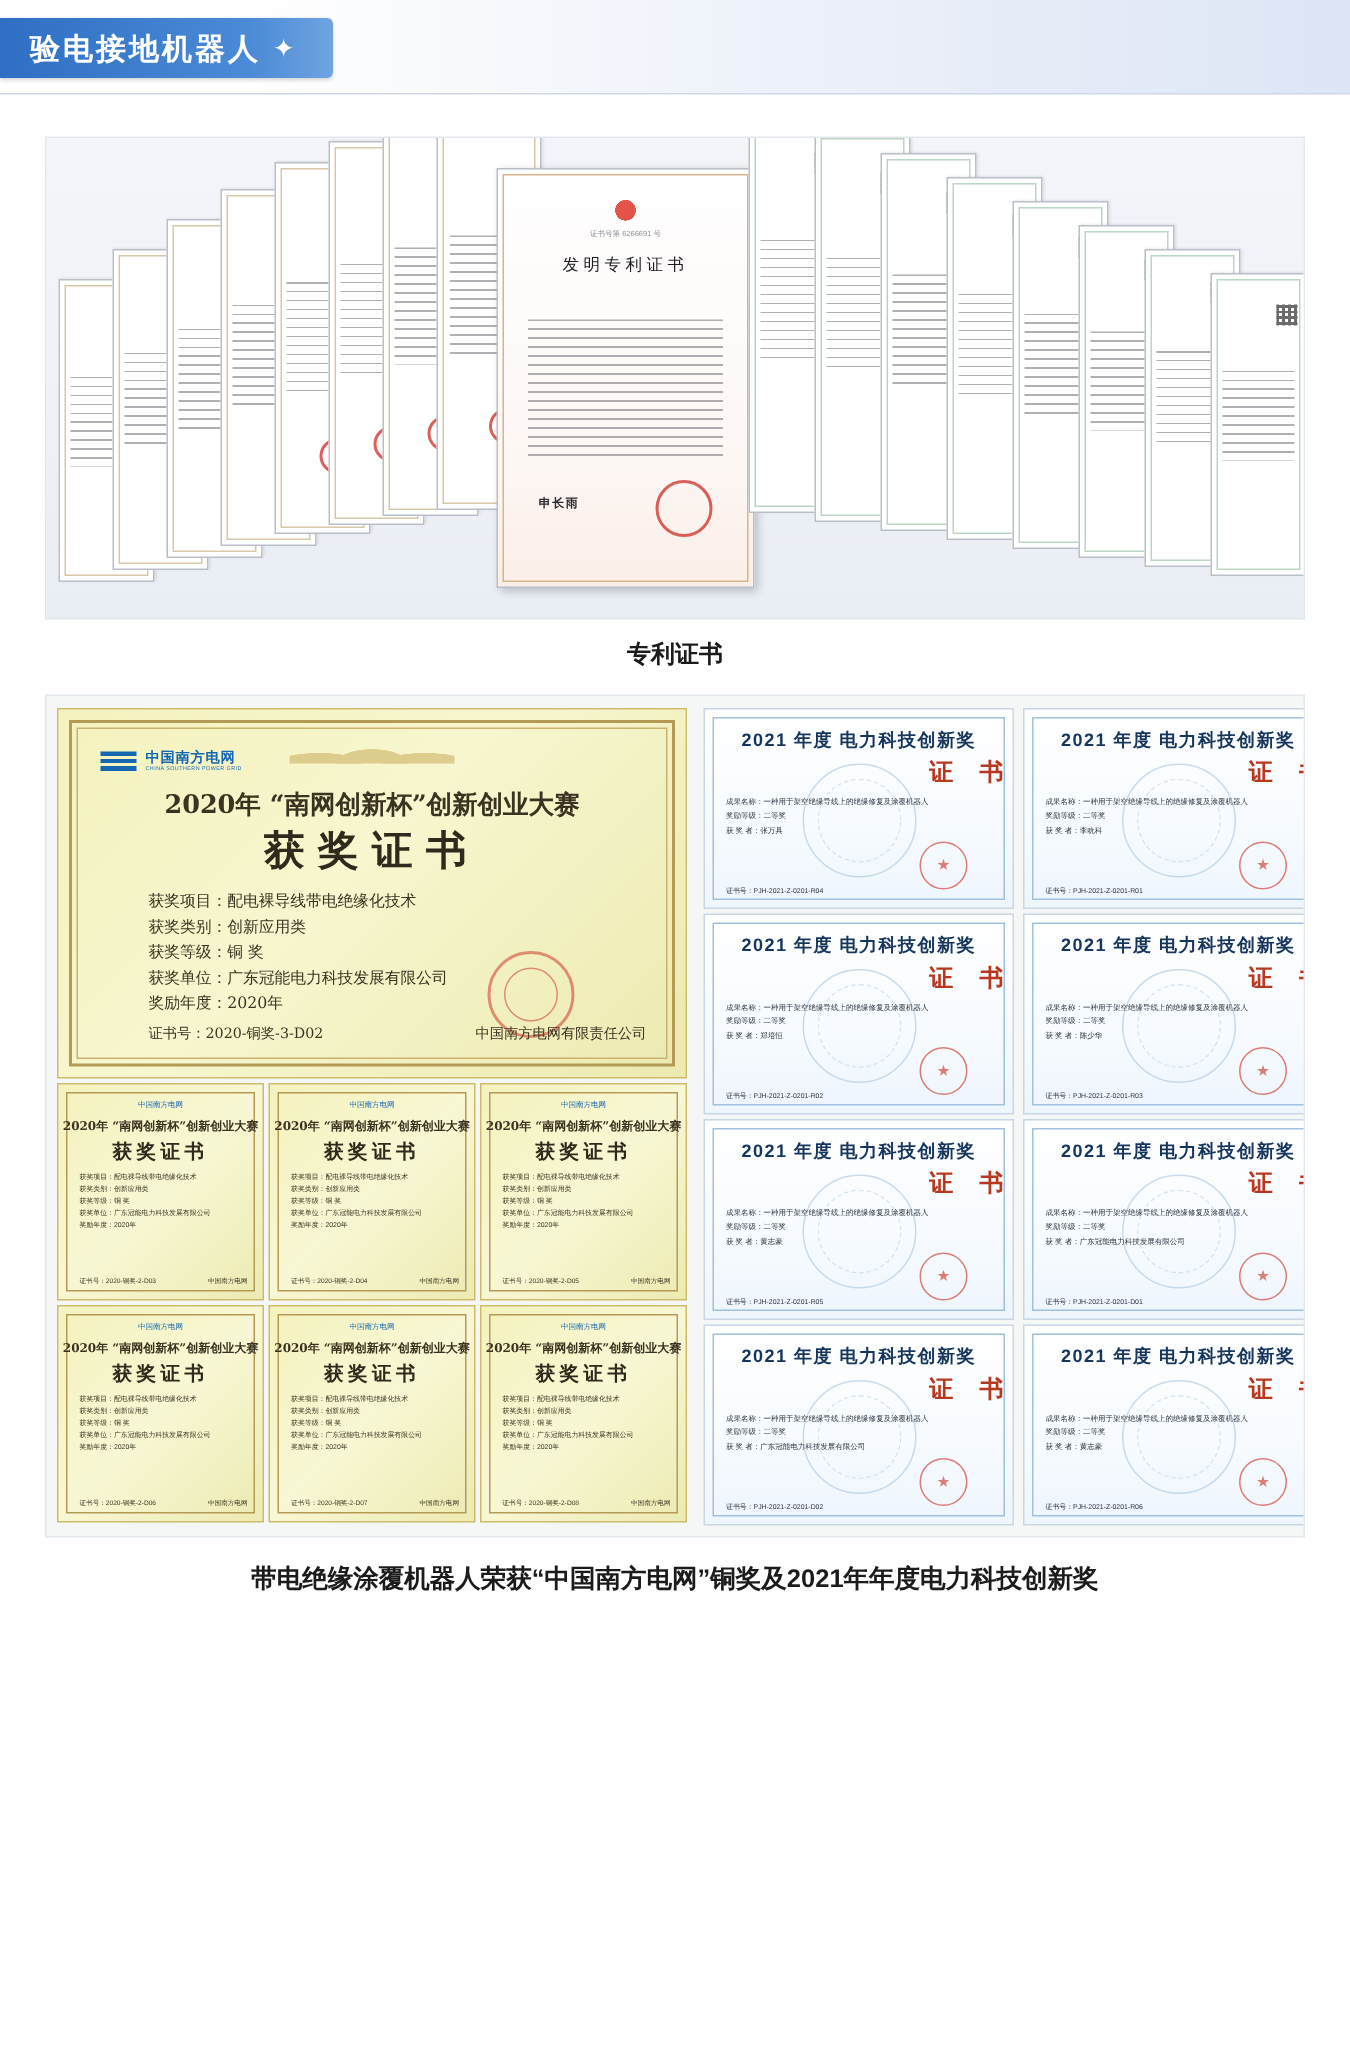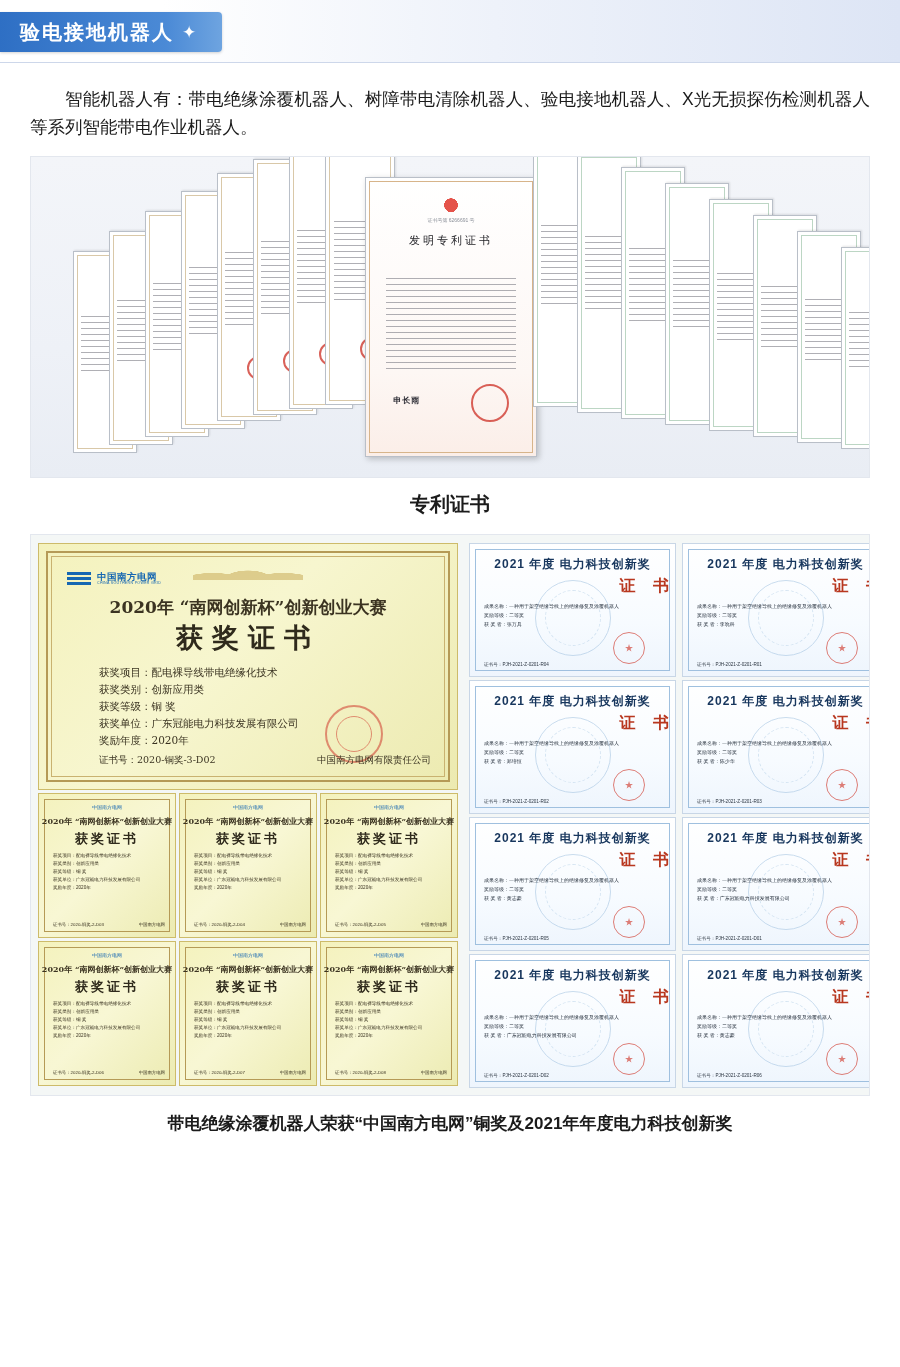--- a/index.html
+++ b/index.html
@@ -71,21 +71,20 @@
     border: 1px solid #e3e7ee;
     overflow: hidden;
   }
   .cert {
     position: absolute;
     bottom: 26px;
     background: #ffffff;
     border: 1px solid #b9bfc8;
     box-shadow: 1px -1px 2px rgba(0,0,0,0.10);
     overflow: hidden;
-    margin-left: 34px;
   }
   .cert .inner {
     position: absolute;
     left: 3px; right: 3px; top: 3px; bottom: 3px;
     border: 1px solid #d9c8a8;
   }
   .cert .lbl {
     position: absolute;
     top: 14%;
     left: 0; right: 0;
@@ -151,21 +150,21 @@
     top: 5%;
     left: 50%;
     transform: translateX(-50%);
     width: 24px; height: 22px;
     background: radial-gradient(circle at 50% 60%, #e0352b 0 38%, transparent 39%);
     opacity: .85;
   }
 
   .caption {
     text-align: center;
-    font-size: 20px;
+    font-size: 16px;
     font-weight: bold;
     margin: 13px 0 16px 0;
     color: #1b1b1b;
   }
 
   
   .awards-block {
     margin: 0 30px;
     height: 560px;
     position: relative;
@@ -338,21 +337,20 @@
 <body>
 
 <div class="header">
   <div class="header-tab">
     <span class="title">验电接地机器人</span>
     <span class="spark">✦</span>
   </div>
 </div>
 
 <div class="content">
-  <p class="para">智能机器人有：带电绝缘涂覆机器人、树障带电清除机器人、验电接地机器人、X光无损探伤检测机器人等系列智能带电作业机器人。</p>
 </div>
 
 <div class="patent-block">
 
   <div class="cert" style="left:8px;  width:62px; height:200px; bottom:24px;">
       <div class="inner"></div>
       <div class="lines"></div>
     </div>
   <div class="cert" style="left:44px; width:62px; height:212px; bottom:32px;">
       <div class="inner"></div>

